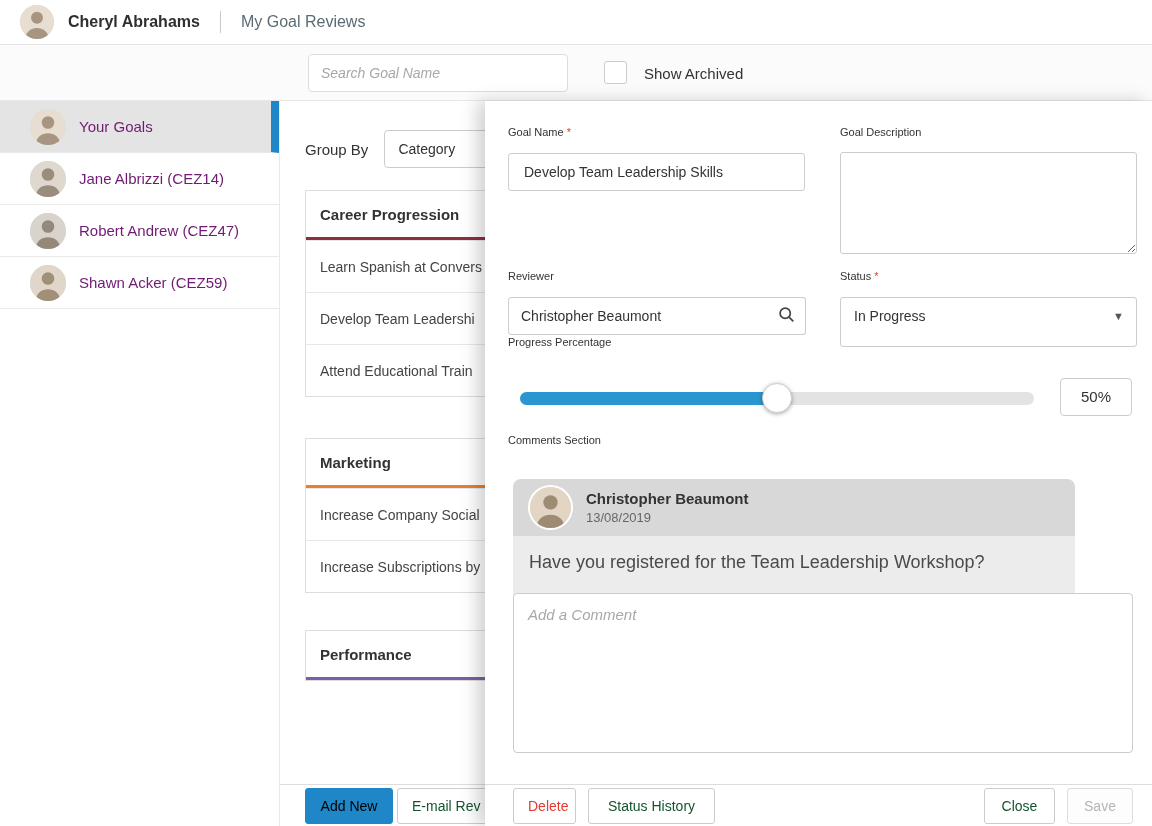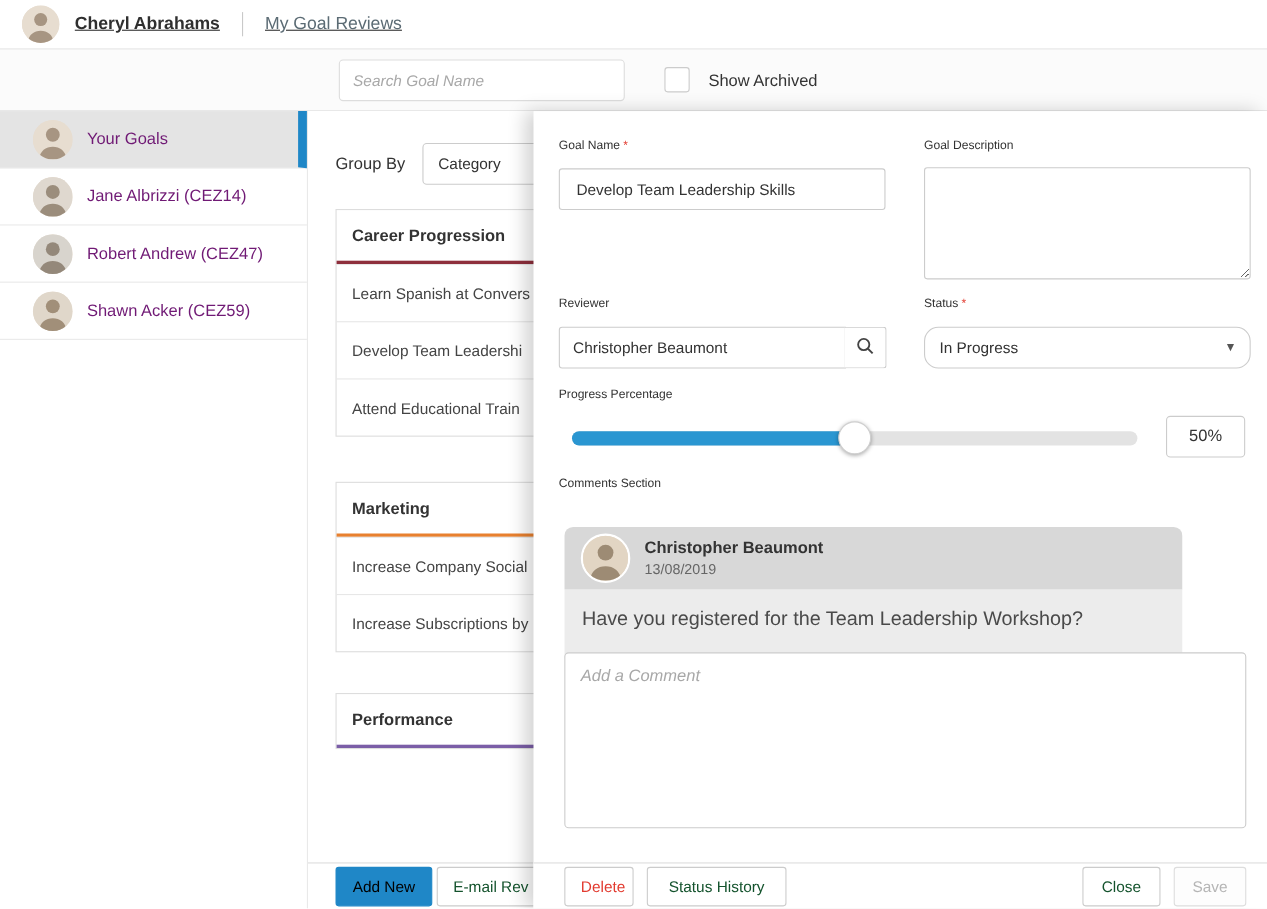--- a/index.html
+++ b/index.html
@@ -1,20 +1,20 @@
 <!DOCTYPE html>
 <html><head>
 <meta charset="utf-8">
 <style>
   * { box-sizing: border-box; margin: 0; padding: 0; font-family: "Liberation Sans", sans-serif; }
   body { width: 1152px; height: 826px; position: relative; overflow: hidden; background: #fff; color: #333; }
 
   
   .top-header { position: absolute; left: 0; top: 0; width: 100%; height: 45px; background: #fff;
-    border-bottom: 1px solid #e3e3e3; display: flex; align-items: center; padding-left: 20px; gap: 14px; z-index: 6; text-decoration: underline; }
+    border-bottom: 1px solid #e3e3e3; display: flex; align-items: center; padding-left: 20px; gap: 14px; z-index: 6; }
   .avatar { border-radius: 50%; background: #e7ddd0; overflow: hidden; flex: none; display: block; }
   .avatar svg { display: block; width: 100%; height: 100%; }
   .av-34 { width: 34px; height: 34px; }
   .av-36 { width: 36px; height: 36px; }
   .av-45 { width: 45px; height: 45px; border: 2px solid #fff; }
   .user-name { font-size: 16px; font-weight: bold; color: #2f2f2f; }
   .header-divider { width: 1px; height: 22px; background: #c9c9c9; margin: 0 6px; }
   .page-title { font-size: 16px; color: #5b6b74; }
 
   
@@ -61,34 +61,34 @@
 
   
   .detail-panel { position: absolute; left: 485px; top: 101px; right: 0; bottom: 0; background: #fff;
     box-shadow: -8px 0 16px rgba(0,0,0,0.18); z-index: 4; }
   .field-label { position: absolute; font-size: 11px; color: #333; }
   .req { color: #e23b30; margin-left: 3px; }
   #lbl-goal-name { left: 23px; top: 25px; }
   #lbl-goal-desc { left: 355px; top: 25px; }
   #lbl-reviewer  { left: 23px; top: 169px; }
   #lbl-status    { left: 355px; top: 169px; }
-  #lbl-progress  { left: 23px; top: 252px; }
+  #lbl-progress  { left: 23px; top: 235px; }
   #lbl-comments  { left: 23px; top: 333px; }
 
   .text-input { position: absolute; height: 38px; border: 1px solid #ccc; border-radius: 3px; padding: 0 12px;
     font-size: 14px; color: #333; background: #fff; outline: none; }
   #inp-goal-name { left: 23px; top: 52px; width: 297px; padding-left: 15px; }
   #ta-goal-desc  { position: absolute; left: 355px; top: 51px; width: 297px; height: 102px; border: 1px solid #ccc;
     border-radius: 3px; padding: 10px 12px; font-size: 14px; background: #fff; outline: none; }
   #inp-reviewer  { left: 23px; top: 196px; width: 261px; border-radius: 3px 0 0 3px; }
   .search-btn { position: absolute; left: 283px; top: 196px; width: 38px; height: 38px; border: 1px solid #ccc;
     border-left: none; border-radius: 0 3px 3px 0; background: #fff; cursor: pointer;
     display: flex; align-items: center; justify-content: center; }
-  .select-box { position: absolute; left: 355px; top: 196px; width: 297px; height: 38px; border: 1px solid #ccc;
-    border-radius: 13px; background: #fff; line-height: 36px; padding-left: 13px; font-size: 14px; color: #333; cursor: pointer; }
+  .select-box { position: absolute; left: 355px; top: 196px; width: 297px; height: 50px; border: 1px solid #ccc;
+    border-radius: 3px; background: #fff; line-height: 36px; padding-left: 13px; font-size: 14px; color: #333; cursor: pointer; }
   .select-box .caret { position: absolute; right: 12px; top: 0; color: #555; font-size: 11px; }
 
   .slider-wrap { position: absolute; left: 35px; top: 282px; width: 514px; height: 30px; }
   .slider-track { position: absolute; left: 0; right: 0; top: 9px; height: 13px; background: #e3e3e3; border-radius: 7px; }
   .slider-fill { position: absolute; left: 0; top: 9px; height: 13px; background: #2a96d1; border-radius: 7px; }
   .slider-handle { position: absolute; top: 0; width: 30px; height: 30px; border-radius: 50%; background: #fff;
     border: 1px solid #cfcfcf; box-shadow: 0 1px 4px rgba(0,0,0,0.35); transform: translateX(-50%); cursor: grab; }
   .progress-box { position: absolute; left: 575px; top: 277px; width: 72px; height: 38px; border: 1px solid #ccc;
     border-radius: 4px; line-height: 36px; text-align: center; font-size: 15px; color: #333; background: #fff; }
 

